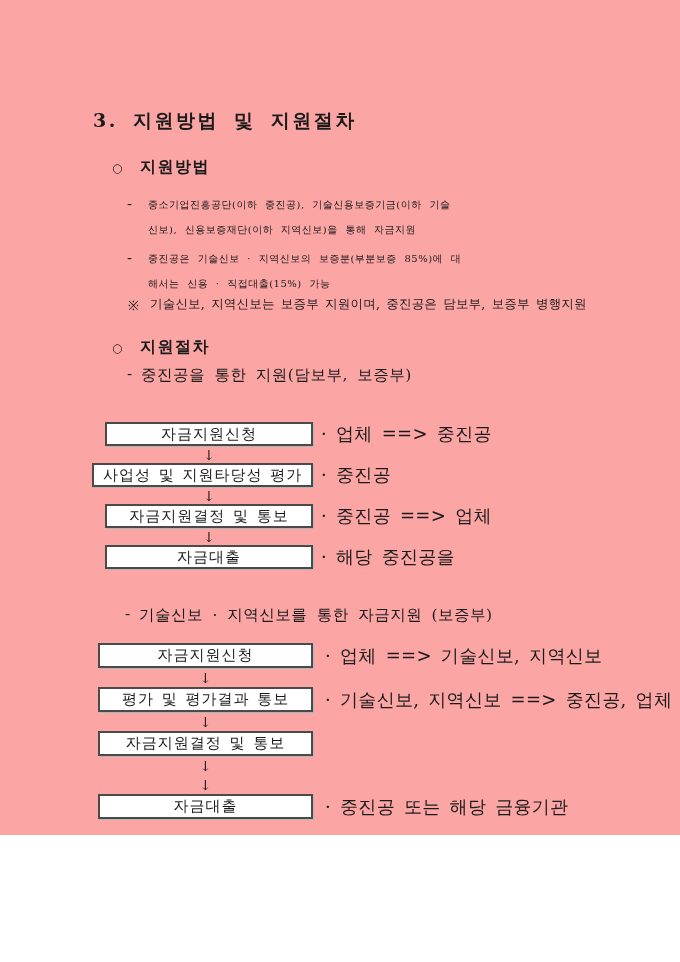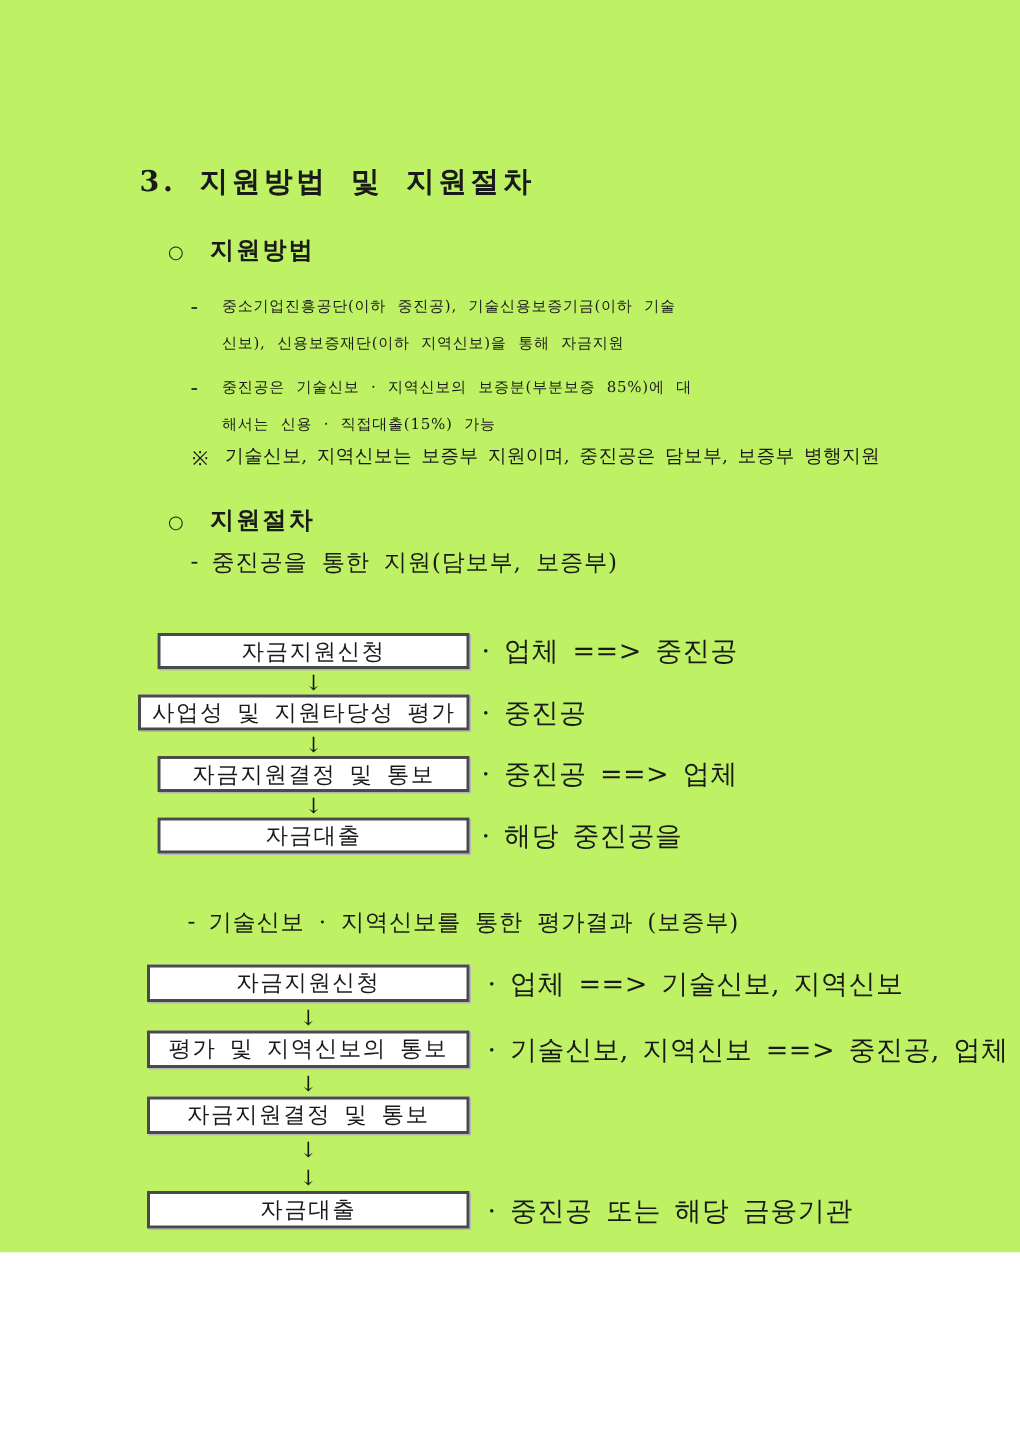--- a/index.html
+++ b/index.html
@@ -1,20 +1,20 @@
 <!DOCTYPE html>
 <html><head>
 <meta charset="utf-8">
 <style>
   * { margin:0; padding:0; box-sizing:border-box; }
   html,body { background:#ffffff; }
   .page {
     position:relative;
     width:680px; height:835px;
-    background:#bef264;
+    background:#fca5a5;
     color:#1a1a1a;
     font-family:"DejaVu Serif","Liberation Serif",serif;
     overflow:hidden;
   }
 
   .doc-title {
     position:absolute; top:108px; left:93px;
     font-size:19px; font-weight:bold; letter-spacing:2.5px;
     word-spacing:6px; white-space:nowrap;
   }
@@ -58,21 +58,21 @@
   .flowchart.chart2 { top:643px; left:98px; }
 
   .flow-row { display:flex; align-items:center; }
   .flow-box {
     flex:none;
     border:2px solid #4a4a4a;
     box-shadow:1px 1px 0 #b5b5b5;
     background:#ffffff;
     font-size:15px; letter-spacing:1px; word-spacing:3px;
     white-space:nowrap;
-    display:flex; align-items:center; justify-content:center;
+    display:flex; align-items:center; justify-content:center;font-family:Liberation Serif, serif;
   }
   .chart1 .flow-box { width:208px; height:24px; }
   .chart2 .flow-box { width:215px; height:25px; }
   .chart1 .flow-row.wide .flow-box { width:221px; margin-left:-13px; }
 
   .flow-note {
     font-size:18px; letter-spacing:0.3px; word-spacing:3px;
     white-space:nowrap;
   }
   .chart1 .flow-note { margin-left:8px; }
@@ -146,33 +146,33 @@
       <span class="arrow-glyph">↓</span>
     </div>
     <div class="flow-row">
       <div class="flow-box">자금대출</div>
       <div class="flow-note">· 해당 중진공을</div>
     </div>
   </div>
 
   <div class="sub-item sub2">
     <span class="dash-marker">-</span>
-    <span>기술신보 · 지역신보를 통한 평가결과 (보증부)</span>
+    <span>기술신보 · 지역신보를 통한 자금지원 (보증부)</span>
   </div>
 
   <div class="flowchart chart2">
     <div class="flow-row">
       <div class="flow-box">자금지원신청</div>
       <div class="flow-note">· 업체 ==&gt; 기술신보, 지역신보</div>
     </div>
     <div class="flow-arrow-row">
       <span class="arrow-glyph">↓</span>
     </div>
     <div class="flow-row">
-      <div class="flow-box">평가 및 지역신보의 통보</div>
+      <div class="flow-box">평가 및 평가결과 통보</div>
       <div class="flow-note">· 기술신보, 지역신보 ==&gt; 중진공, 업체</div>
     </div>
     <div class="flow-arrow-row">
       <span class="arrow-glyph">↓</span>
     </div>
     <div class="flow-row">
       <div class="flow-box">자금지원결정 및 통보</div>
     </div>
     <div class="flow-arrow-row">
       <span class="arrow-glyph">↓</span>

